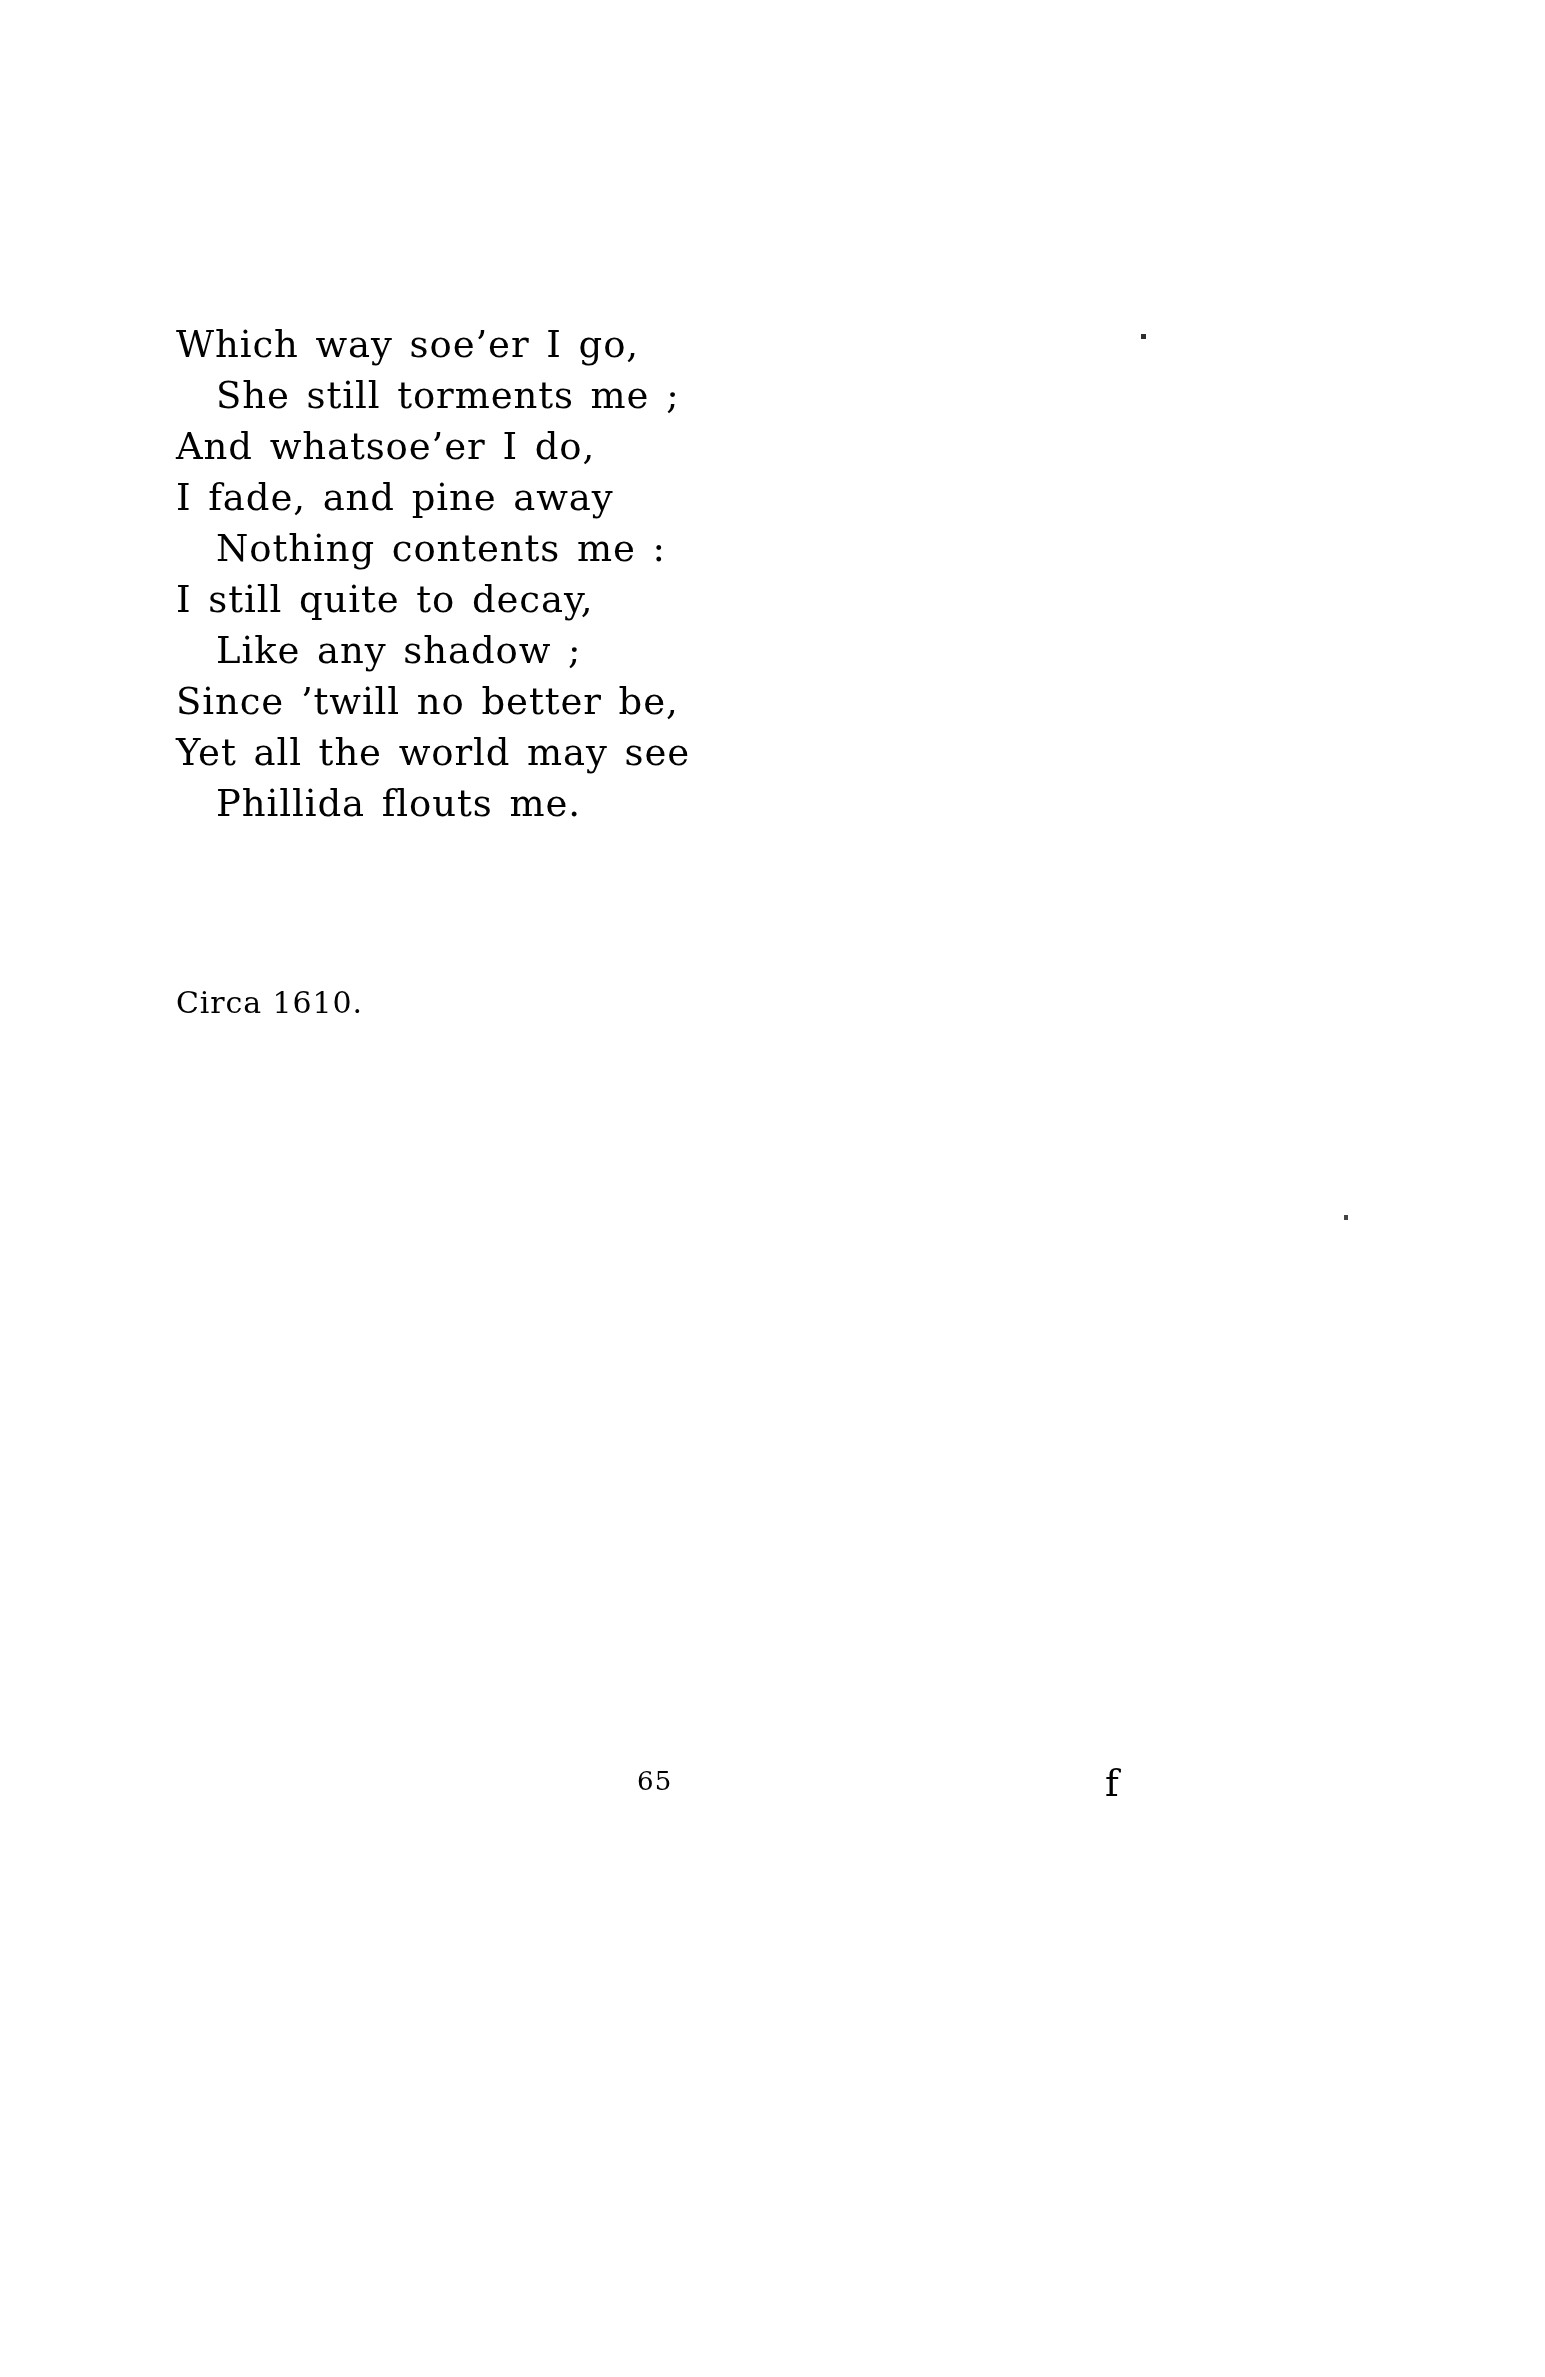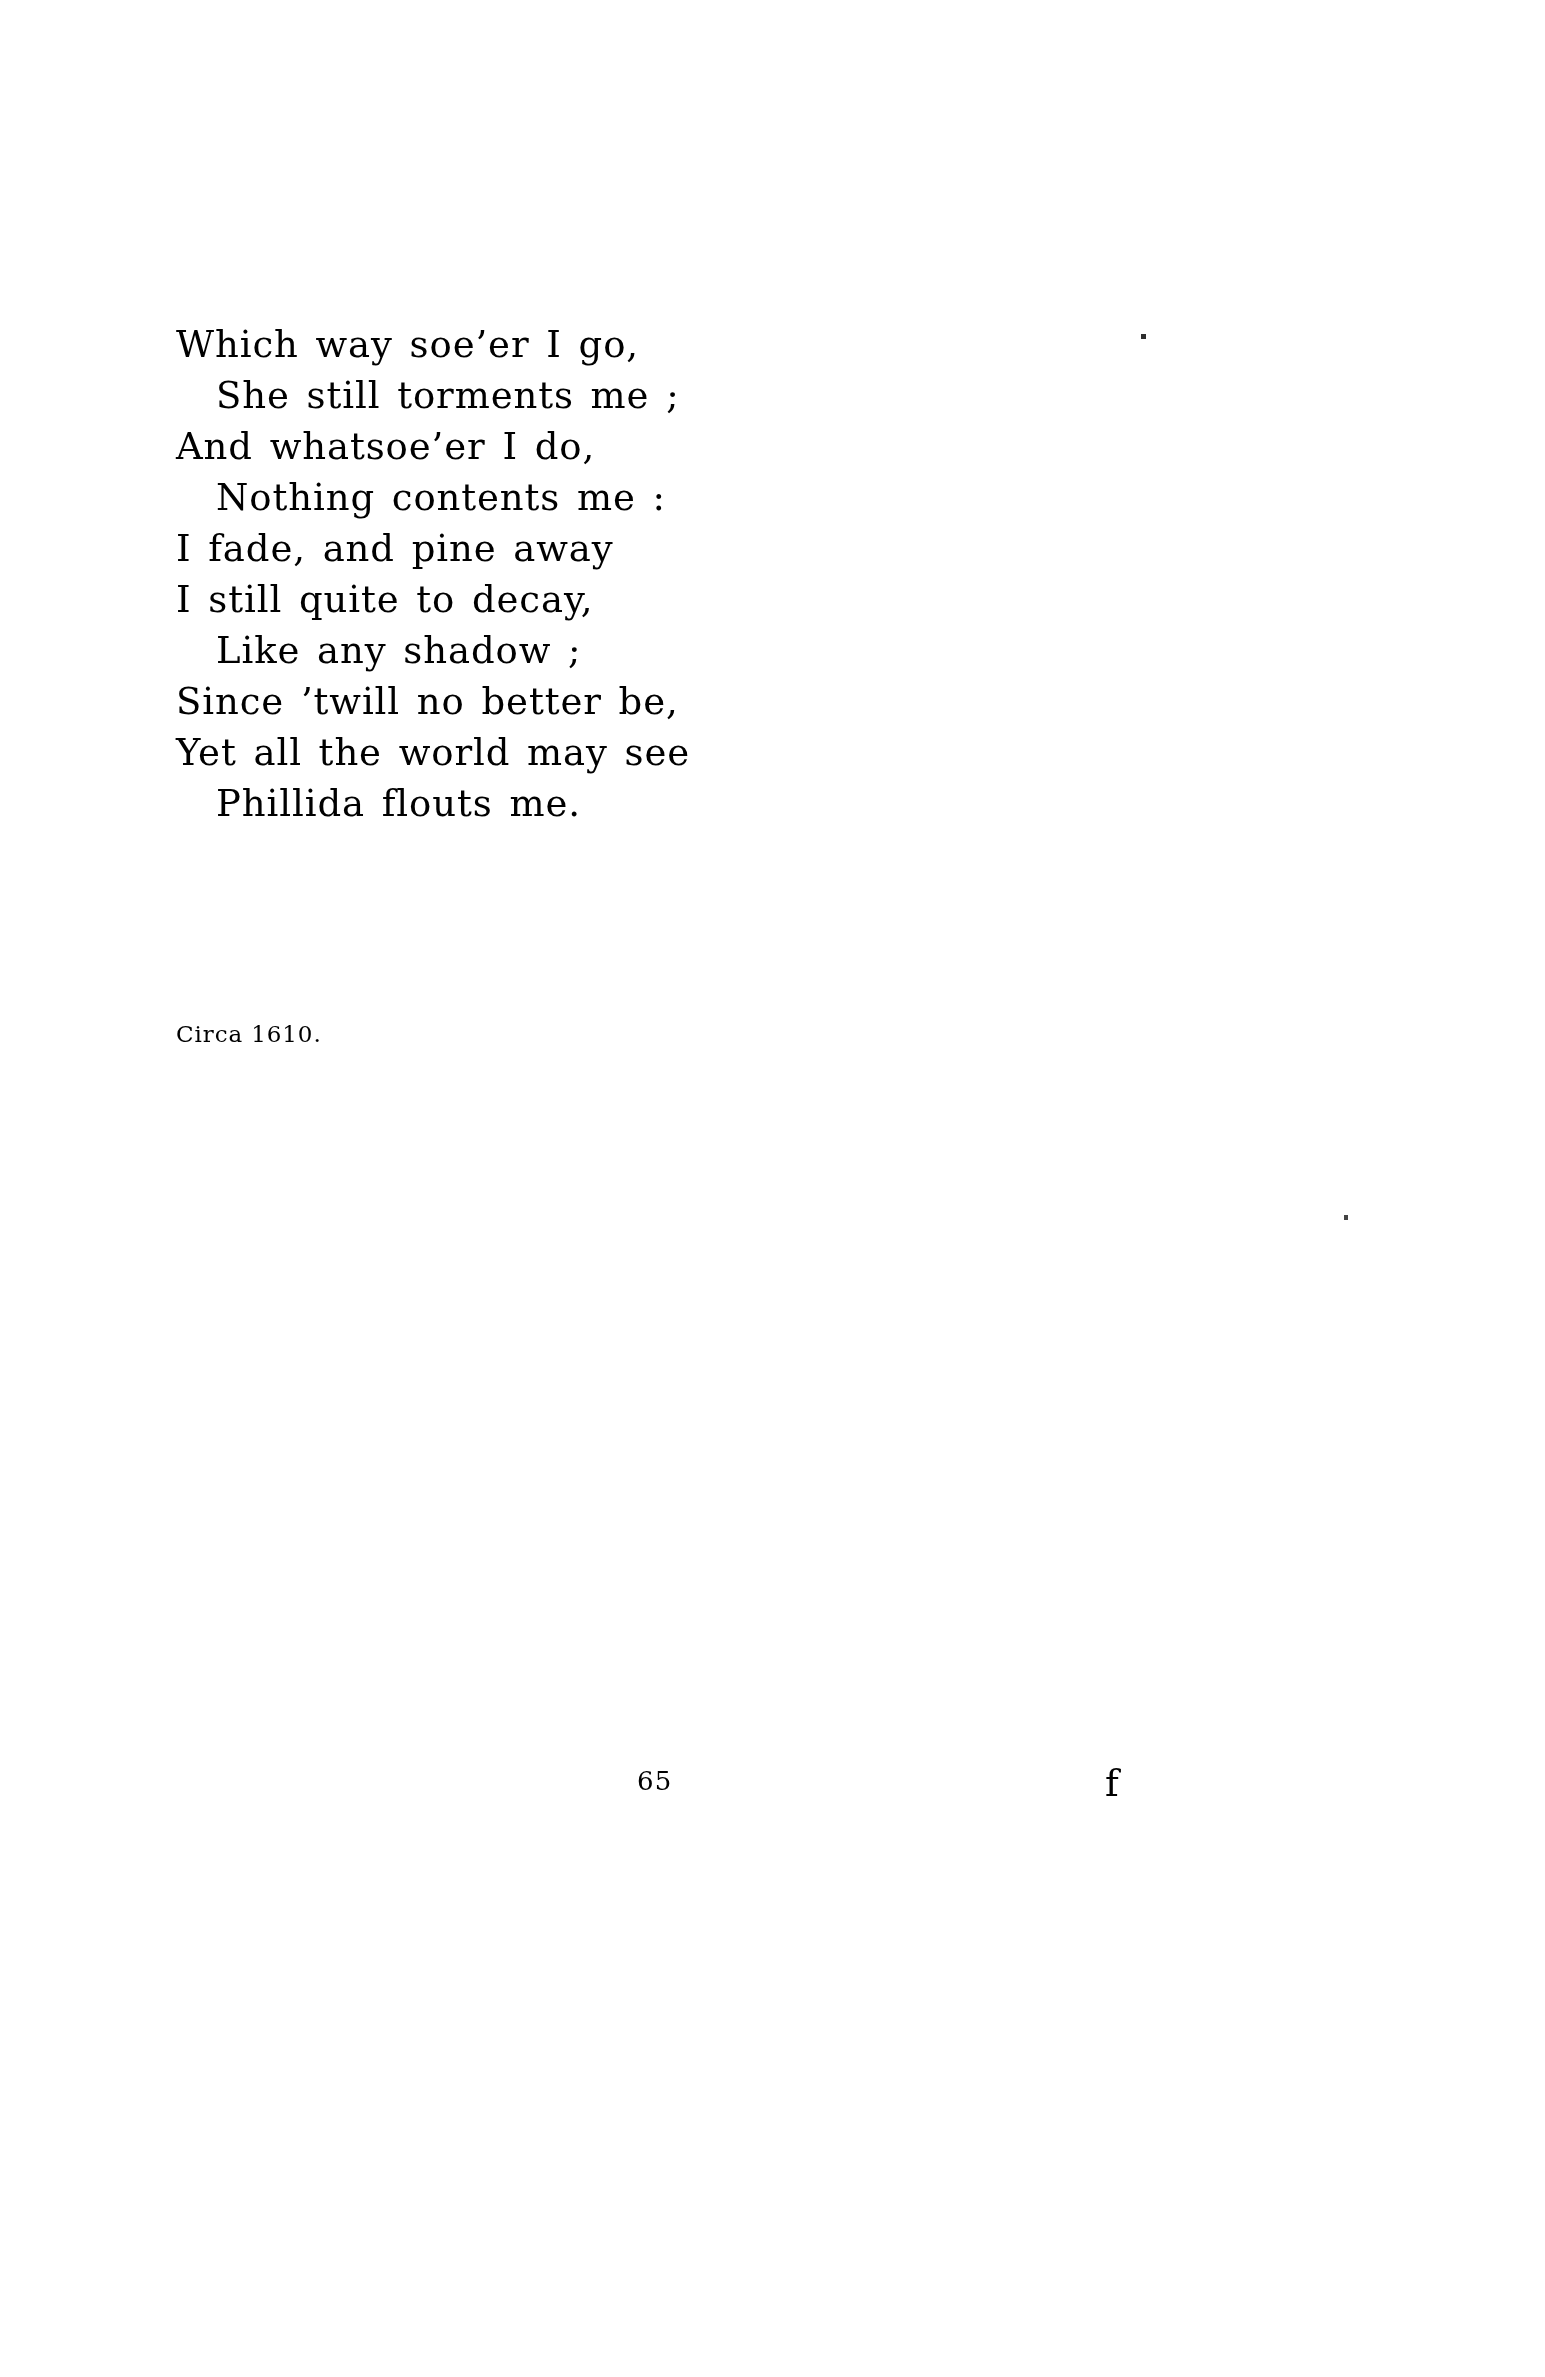--- a/index.html
+++ b/index.html
@@ -26,23 +26,22 @@
     word-spacing: 4.1px;
     white-space: nowrap;
   }
   .poem .line.indent {
     padding-left: 40px;
   }
   .dateline {
     position: absolute;
     left: 176px;
     top: 985px;
-    font-size: 23px;
+    font-size: 30px;
     letter-spacing: 0.9px;
-    margin-top: 36px;
   }
   .page-number {
     position: absolute;
     left: 637px;
     top: 1766px;
     font-size: 26px;
     letter-spacing: 1.2px;
   }
   .signature {
     position: absolute;
@@ -69,22 +68,22 @@
 </style>
 </head>
 <body>
 
 <div class="page">
 
   <div class="poem">
     <div class="line">Which way soe’er I go,</div>
     <div class="line indent">She still torments me ;</div>
     <div class="line">And whatsoe’er I do,</div>
+    <div class="line">I fade, and pine away</div>
     <div class="line indent">Nothing contents me :</div>
-    <div class="line">I fade, and pine away</div>
     <div class="line">I still quite to decay,</div>
     <div class="line indent">Like any shadow ;</div>
     <div class="line">Since ’twill no better be,</div>
     <div class="line">Yet all the world may see</div>
     <div class="line indent">Phillida flouts me.</div>
   </div>
 
   <div class="dateline">Circa 1610.</div>
 
   <div class="page-number">65</div>

